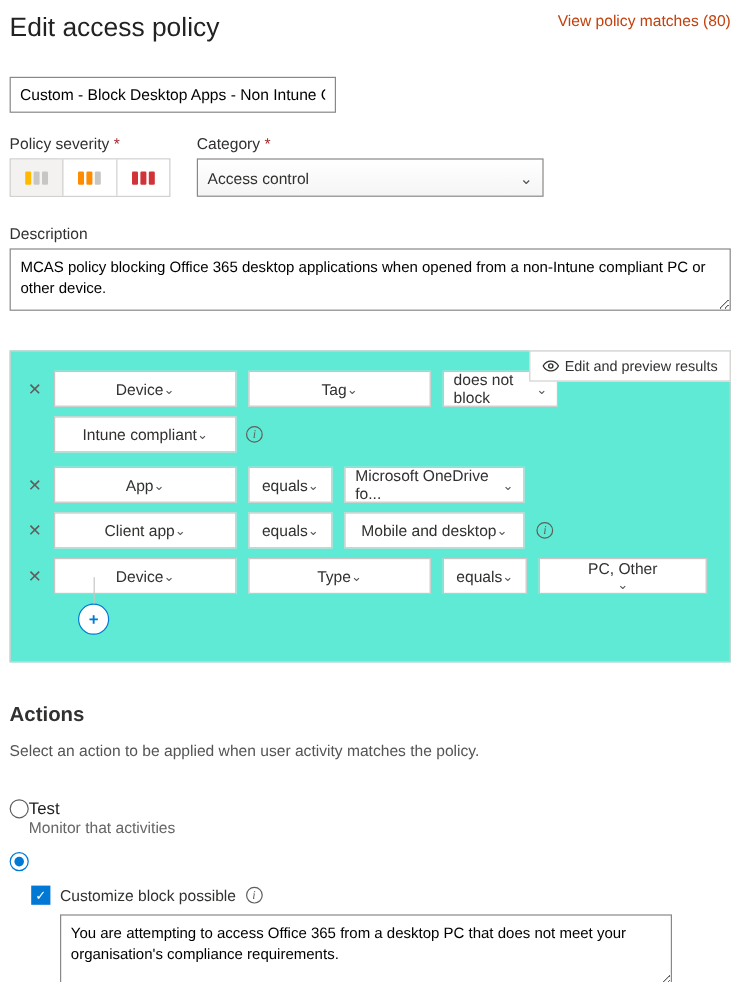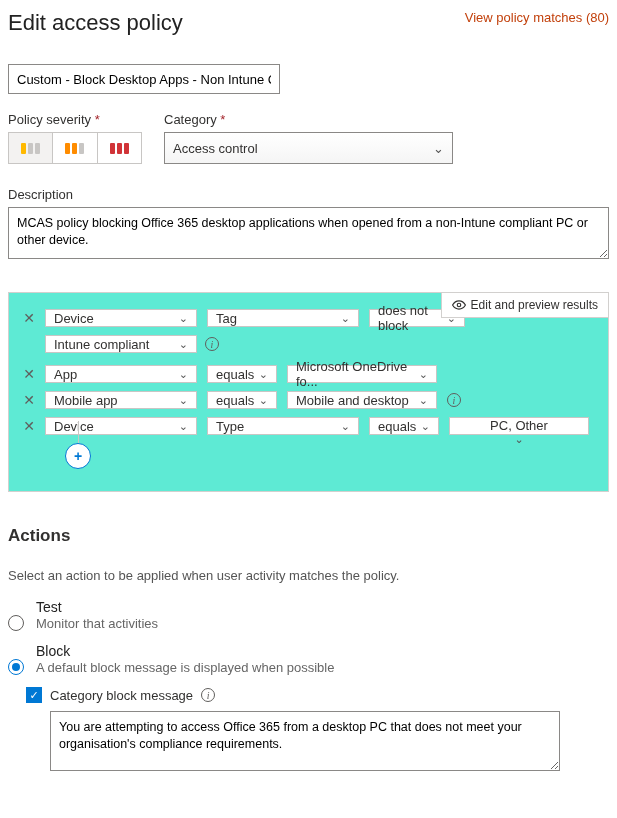--- a/index.html
+++ b/index.html
@@ -107,24 +107,24 @@
   .remove-x {
     width: 12px;
     text-align: center;
     color: #605e5c;
     cursor: pointer;
     font-size: 14px;
   }
   .fsel {
     border: 1px solid #c8c6c4;
     background: #fff;
-    height: 18px;
-    display: flex;
-    align-items: center;
-    justify-content: space-between;
+    height: 30px;
+    display: flex;
+    align-items: center;
+    justify-content: center;
     padding: 0 8px;
     font-size: 13px;
     cursor: pointer;
   }
   .fsel .chev { font-size: 11px; color: #555; }
   .w-wide { width: 152px; }
   .w-op   { width: 70px; }
   .w-op2  { width: 96px; }
   .w-val  { width: 150px; }
   .w-val2 { width: 140px; flex-direction: column; }
@@ -147,23 +147,23 @@
     position: relative;
   }
   .add-connector {
     position: absolute;
     left: 13px;
     top: -22px;
     width: 1px;
     height: 22px;
     background: #c8c6c4;
   }
-  h2.actions { font-size: 17px; font-weight: 600; margin-top: 34px; margin-bottom: 22px; }
-  .actions-desc { font-size: 13px; color: #555; margin-bottom: 16px; }
-  .radio-row { display:flex; align-items:flex-end; gap:12px; margin-bottom:12px; }
+  h2.actions { font-size: 17px; font-weight: 600; margin-top: 34px; margin-bottom: 12px; }
+  .actions-desc { font-size: 13px; color: #555; margin-bottom: 32px; }
+  .radio-row { display:flex; align-items:flex-start; gap:0; margin-bottom:12px; }
   .radio {
     width:16px; height:16px; border:1px solid #605e5c; border-radius:50%;
     display:flex; align-items:center; justify-content:center; flex-shrink:0;
     cursor:pointer; margin-top:1px;
   }
   .radio .dot { width:8px; height:8px; border-radius:50%; background:#0078d4; display:none; }
   .radio.checked { border-color:#0078d4; }
   .radio.checked .dot { display:block; }
   .radio-label { font-size:14px; color:#222; }
   .radio-sub { font-size:13px; color:#666; margin-top:1px; }
@@ -290,21 +290,21 @@
     </div>
     <div class="fsel w-val">
       <span>Microsoft OneDrive fo...</span>
       <span class="chev">⌄</span>
     </div>
   </div>
 
   <div class="filter-row">
     <span class="remove-x">✕</span>
     <div class="fsel w-wide">
-      <span>Mobile app</span>
+      <span>Client app</span>
       <span class="chev">⌄</span>
     </div>
     <div class="fsel w-op">
       <span>equals</span>
       <span class="chev">⌄</span>
     </div>
     <div class="fsel w-val">
       <span>Mobile and desktop</span>
       <span class="chev">⌄</span>
     </div>
@@ -346,27 +346,23 @@
   <div>
     <div class="radio-label">Test</div>
     <div class="radio-sub">Monitor that activities</div>
   </div>
 </div>
 
 <div class="radio-row">
   <div class="radio checked">
       <span class="dot"></span>
     </div>
-  <div>
-    <div class="radio-label">Block</div>
-    <div class="radio-sub">A default block message is displayed when possible</div>
-  </div>
 </div>
 
 <div class="customize-row">
   <div class="checkbox">✓</div>
-  <span>Category block message</span>
+  <span>Customize block possible</span>
   <span class="info-icon">i</span>
 </div>
 <textarea class="block-msg" style="">You are attempting to access Office 365 from a desktop PC that does not meet your organisation's compliance requirements.</textarea>
 
 
 
 
 </body></html>

